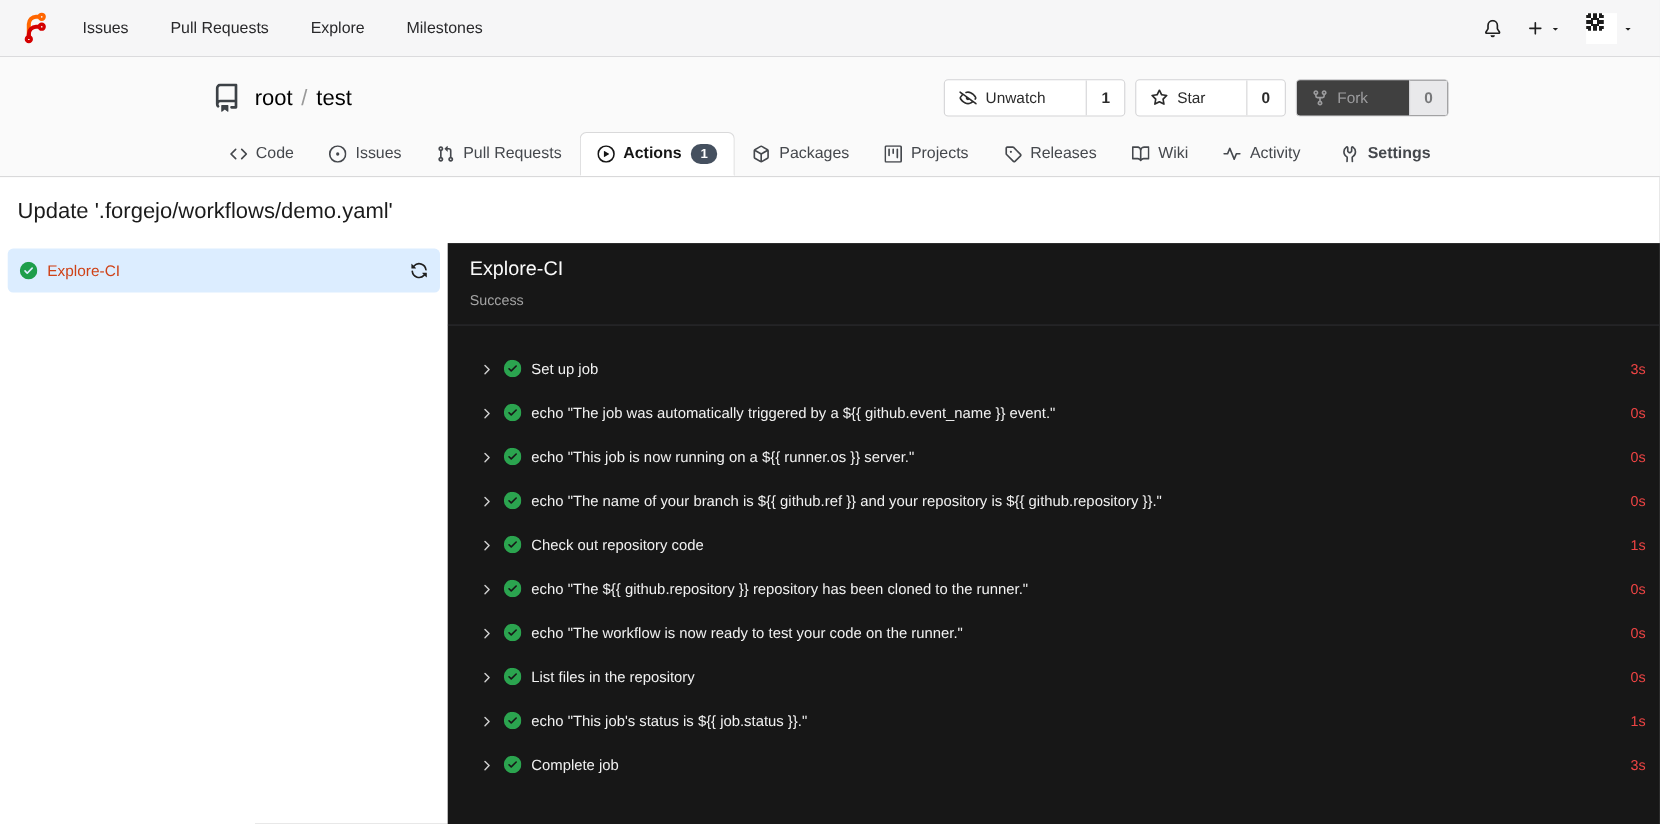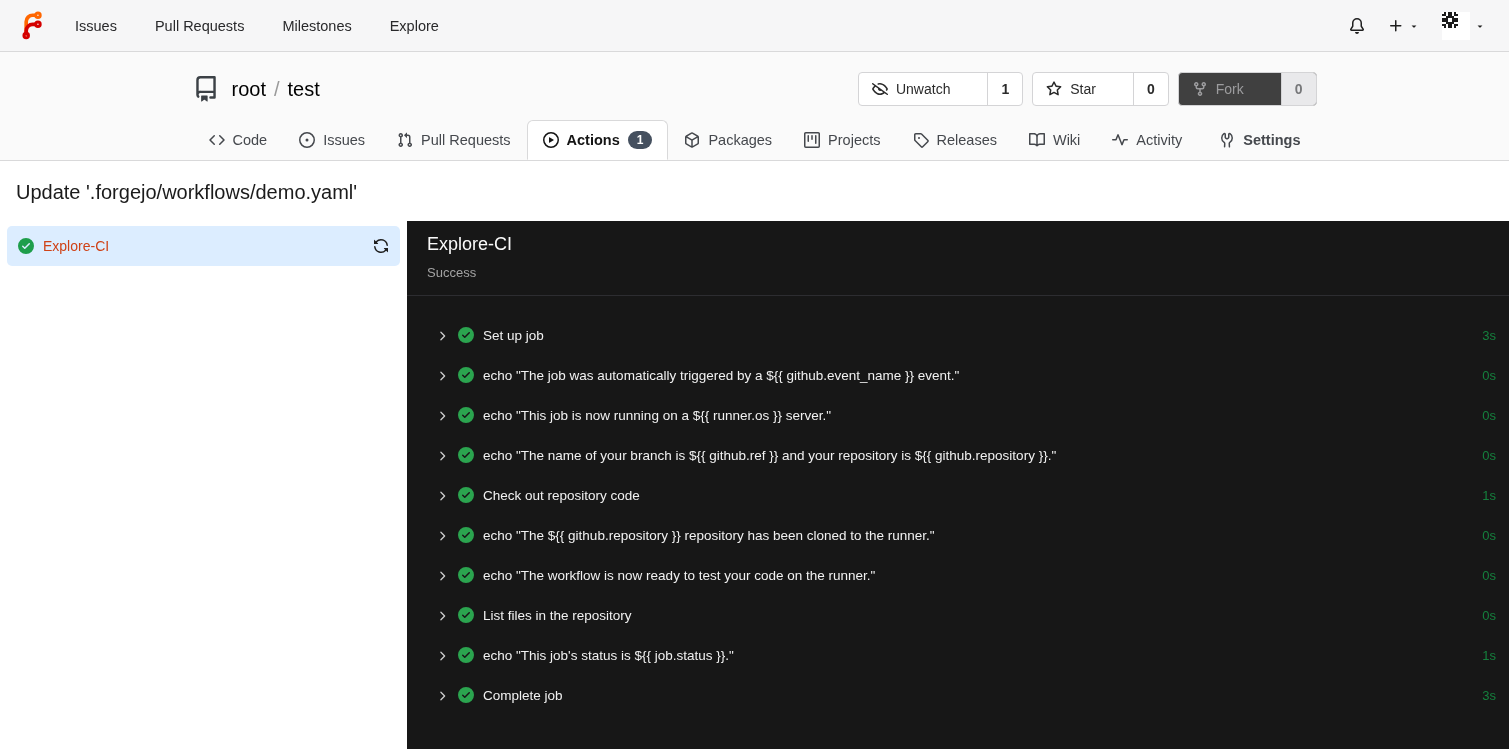--- a/index.html
+++ b/index.html
@@ -76,42 +76,42 @@
 
   .job-panel { flex:1; background:#171717; color:#ededed; overflow:hidden; }
   .job-panel-header { padding:13px 20px 15px; border-bottom:1px solid #2d2d31; }
   .job-panel-title { font-size:18px; font-weight:500; color:#fafafa; }
   .job-panel-status { font-size:13px; color:#a3a3a3; margin-top:10px; }
   .job-steps { padding:7px 0; }
   .step-row { height:40px; display:flex; align-items:flex-end; padding:0 13px 0 28px; cursor:pointer; }
   .step-chevron { width:14px; height:14px; color:#cfcfcf; flex:none; }
   .step-check { width:16px; height:16px; color:#2ba44f; margin-left:9px; flex:none; }
   .step-name { margin-left:9px; font-size:13.5px; color:#f1f1f1; white-space:nowrap; }
-  .step-duration { margin-left:auto; font-size:13px; color:#15803d; padding-left:20px; }
+  .step-duration { margin-left:auto; font-size:13px; color:#ef4444; padding-left:20px; }
 </style>
 </head>
 <body>
 
 <nav class="navbar">
   <div class="logo">
     <svg viewBox="0 0 212 212">
       <g fill="none">
         <path stroke="#ff6600" stroke-width="26" d="M65 173 V76 a46 46 0 0 1 46-46 h19"></path>
         <circle cx="148" cy="30" r="16" stroke="#ff6600" stroke-width="21"></circle>
         <path stroke="#d40000" stroke-width="26" d="M65 173 v-33 a46 46 0 0 1 46-46 h19"></path>
         <circle cx="148" cy="94" r="16" stroke="#d40000" stroke-width="21"></circle>
         <circle cx="65" cy="174" r="16" stroke="#d40000" stroke-width="21"></circle>
       </g>
     </svg>
   </div>
   <div class="nav-links">
     <span class="nav-link">Issues</span>
     <span class="nav-link">Pull Requests</span>
+    <span class="nav-link">Explore</span>
     <span class="nav-link">Milestones</span>
-    <span class="nav-link">Explore</span>
   </div>
   <div class="nav-right">
     <div class="icon-btn">
       <span>
         <svg viewBox="0 0 16 16" fill="currentColor" width="16" height="16">
             <path d="M8 16a2 2 0 0 0 1.985-1.75c.017-.137-.097-.25-.235-.25h-3.5c-.138 0-.252.113-.235.25A2 2 0 0 0 8 16ZM3 5a5 5 0 0 1 10 0v2.947c0 .05.015.098.042.139l1.703 2.555A1.519 1.519 0 0 1 13.482 13H2.518a1.516 1.516 0 0 1-1.263-2.36l1.703-2.554A.255.255 0 0 0 3 7.947Zm5-3.5A3.5 3.5 0 0 0 4.5 5v2.947c0 .346-.102.683-.294.97l-1.703 2.556a.017.017 0 0 0-.003.01l.001.006c0 .002.002.004.004.006l.006.004.007.001h10.964l.007-.001.006-.004.004-.006.001-.007a.017.017 0 0 0-.003-.01l-1.703-2.554a1.745 1.745 0 0 1-.294-.97V5A3.5 3.5 0 0 0 8 1.5Z"></path>
           </svg>
       </span>
     </div>
     <div class="icon-btn">

